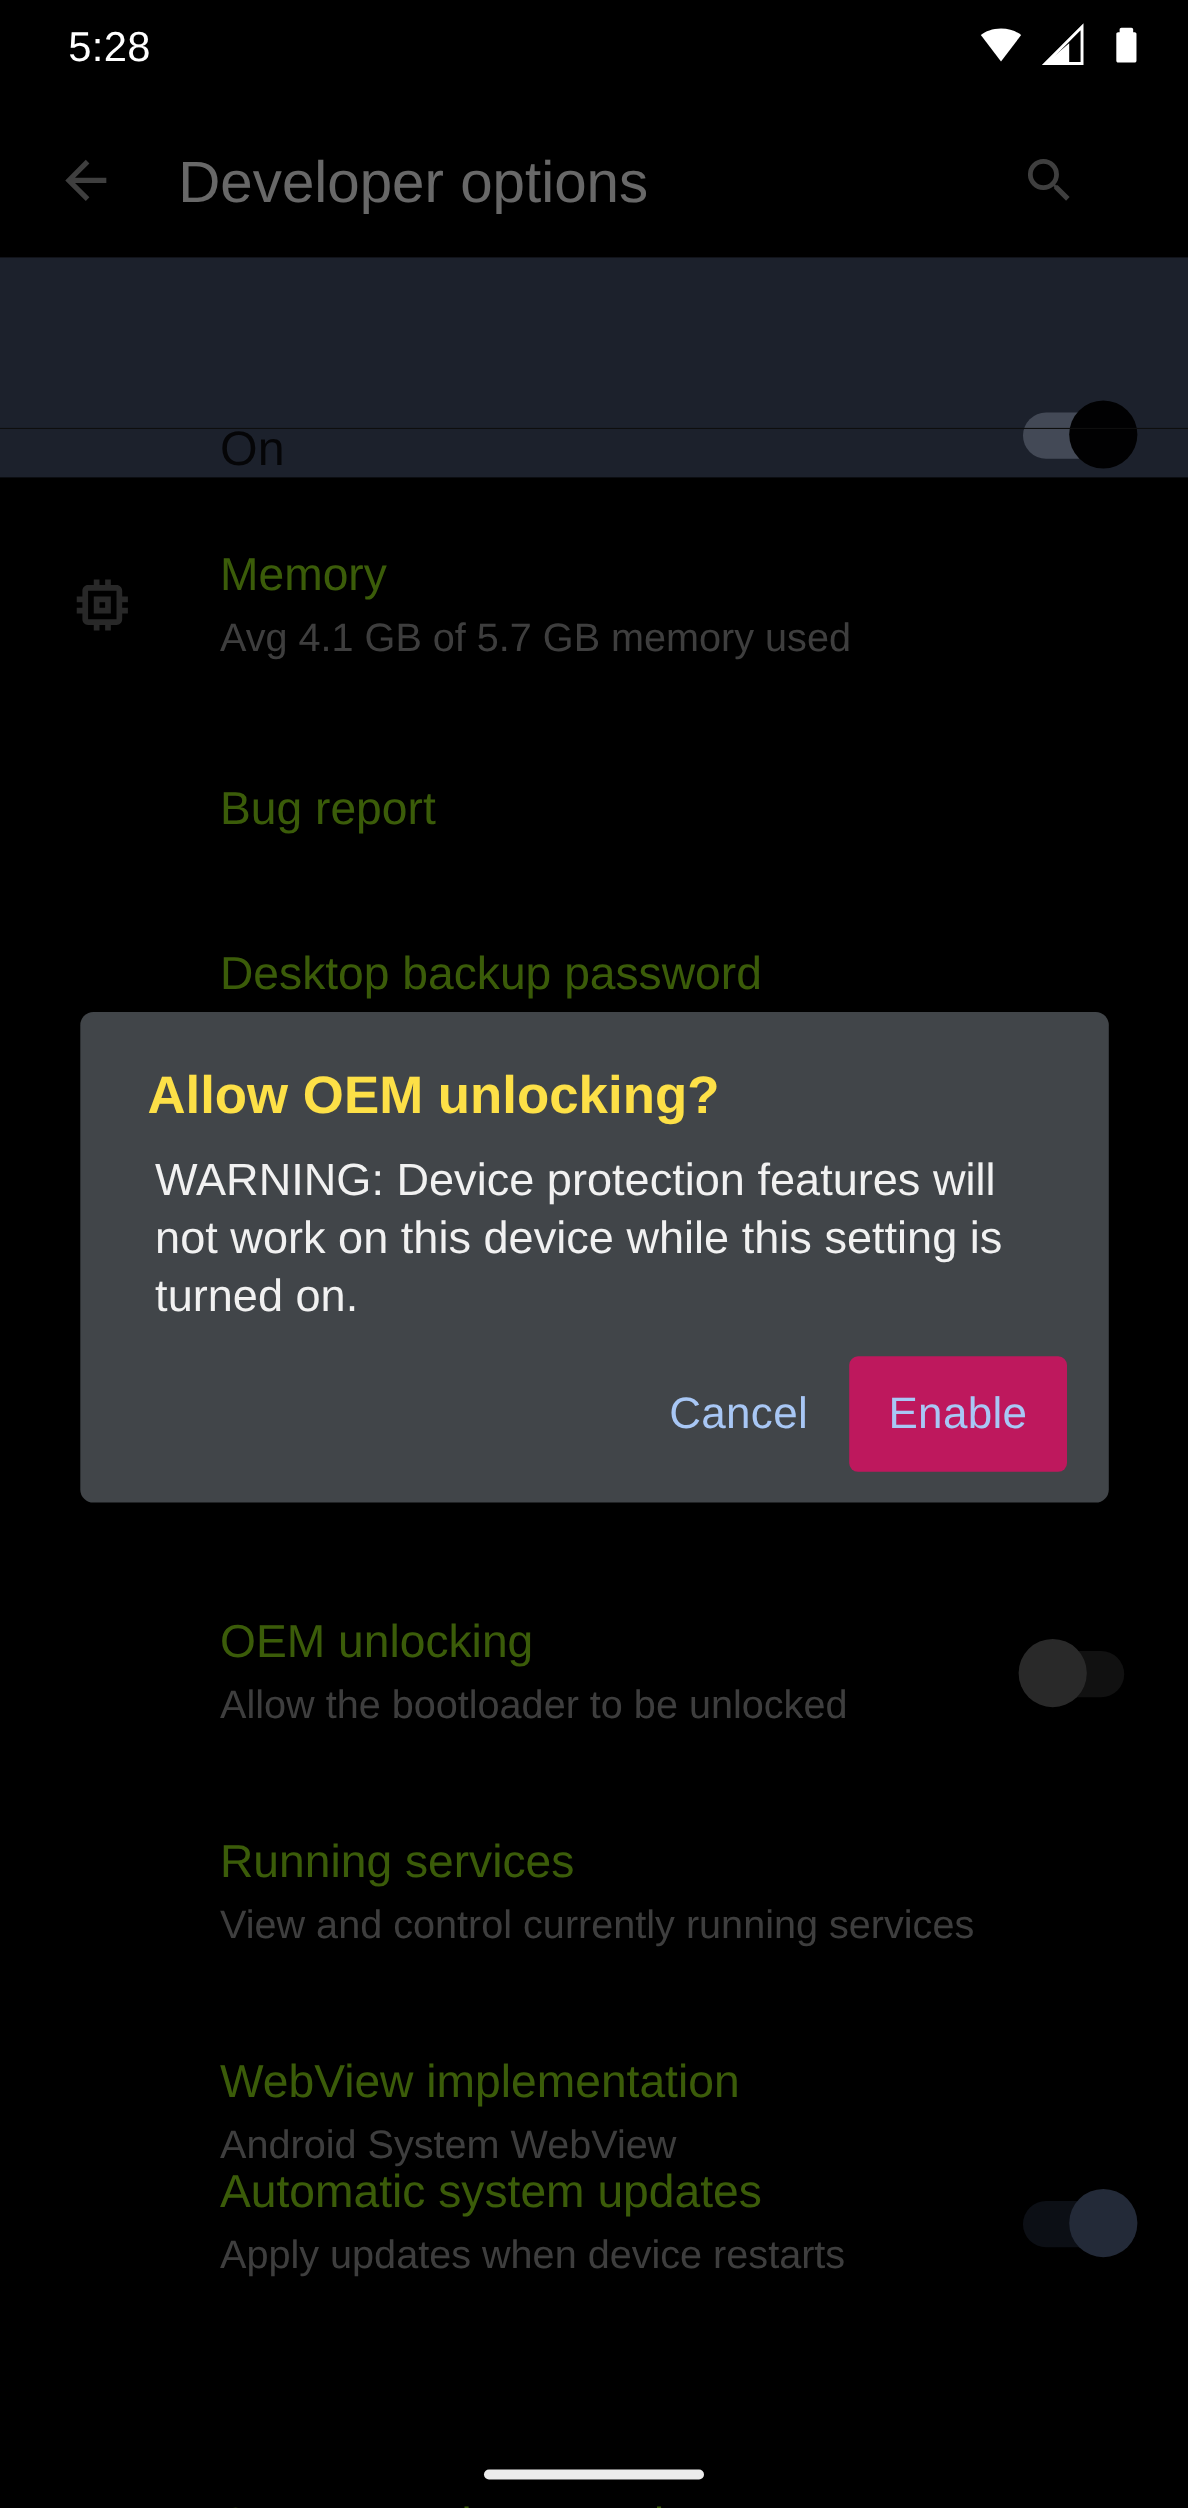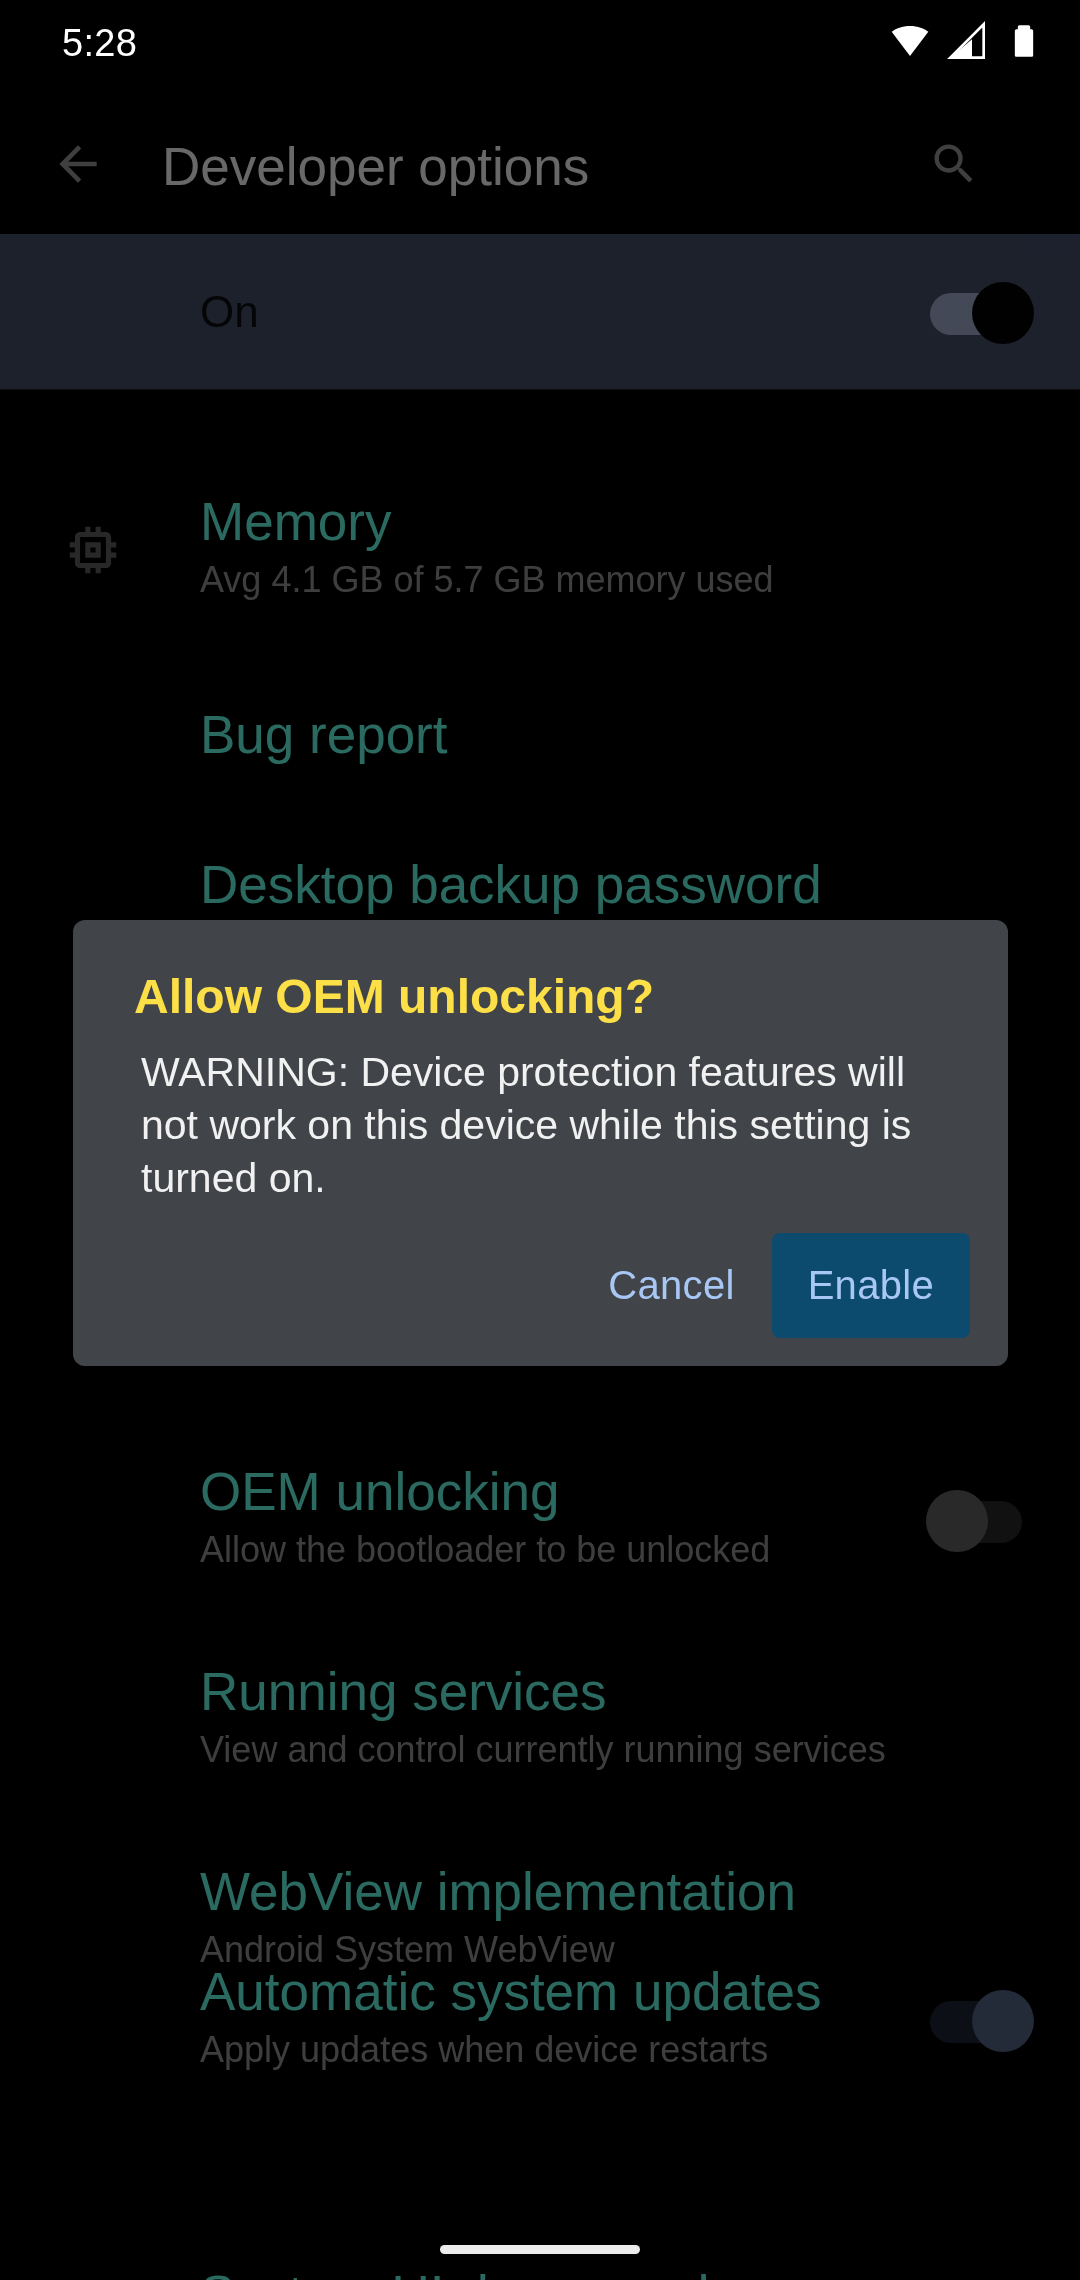--- a/index.html
+++ b/index.html
@@ -75,24 +75,24 @@
     position: absolute;
     right: 28px; top: 16px;
     width: 100px; height: 100px;
     display: flex; align-items: center; justify-content: center;
   }
 
   
   #master-switch-row {
     position: absolute;
     top: 234px; left: 0;
-    width: 1080px; height: 155px;
+    width: 1080px; height: 200px;
     background: #3f4a63;
     display: flex;
-    align-items: center;
+    align-items: flex-end;
     padding: 0 46px 0 200px;
   }
   #master-switch-label {
     color: #0c0d10;
     font-size: 44px;
     flex: 1;
   }
 
   
   .toggle { position: relative; width: 108px; height: 80px; flex: none; }
@@ -124,22 +124,22 @@
   .row {
     position: absolute;
     left: 0;
     width: 1080px;
     display: flex;
     align-items: center;
     padding: 0 46px 0 200px;
   }
   .row .texts { flex: 1; min-width: 0; }
   .row-title {
-    color: #5eead4;
-    font-size: 53px;
+    color: #84cc16;
+    font-size: 42px;
     line-height: 56px;
     white-space: nowrap;
   }
   .row-sub {
     color: #8a8a8a;
     font-size: 36px;
     line-height: 52px;
     white-space: nowrap;
     margin-top: 4px;
   }
@@ -198,21 +198,21 @@
   .dlg-btn {
     font-size: 40px;
     color: #a8c7f5;
     padding: 30px 36px;
     border-radius: 8px;
     background: transparent;
     letter-spacing: 0.3px;
     white-space: nowrap;
   }
   .dlg-btn.pressed {
-    background: #0c4a6e;
+    background: #be185d;
   }
 
   
   #nav-pill {
     position: absolute;
     left: 50%;
     transform: translateX(-50%);
     bottom: 26px;
     width: 200px; height: 9px;
     border-radius: 5px;

